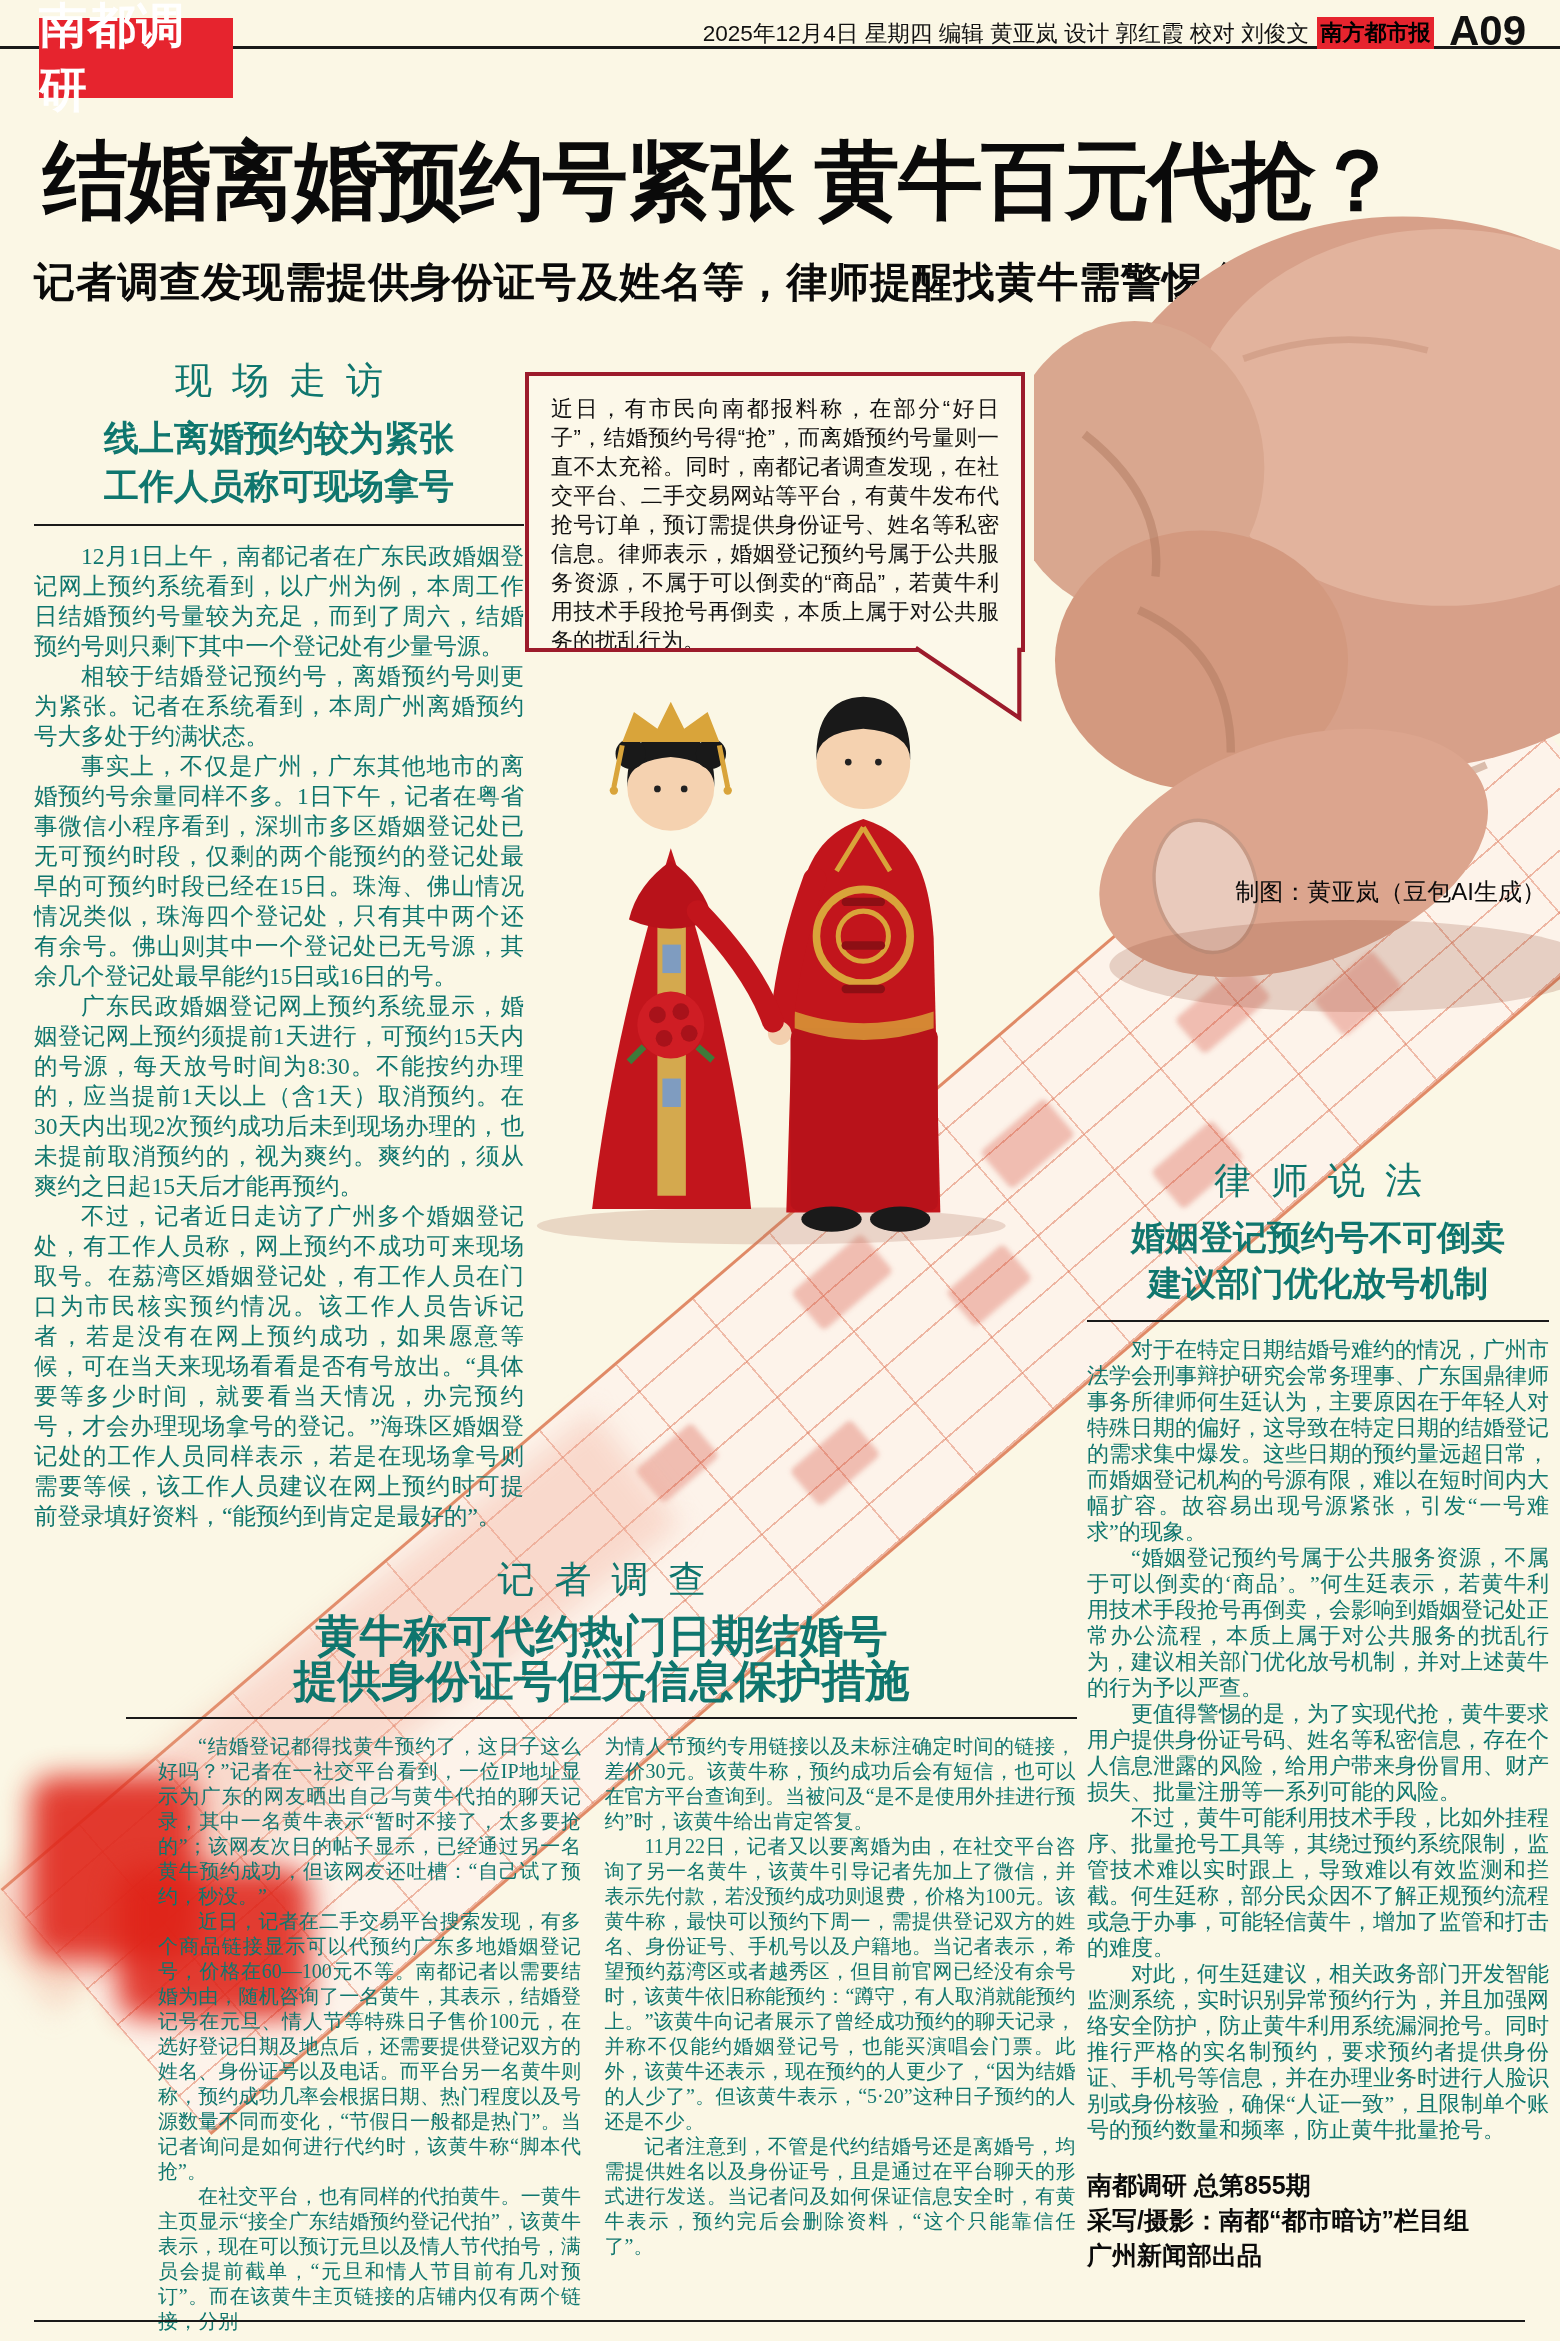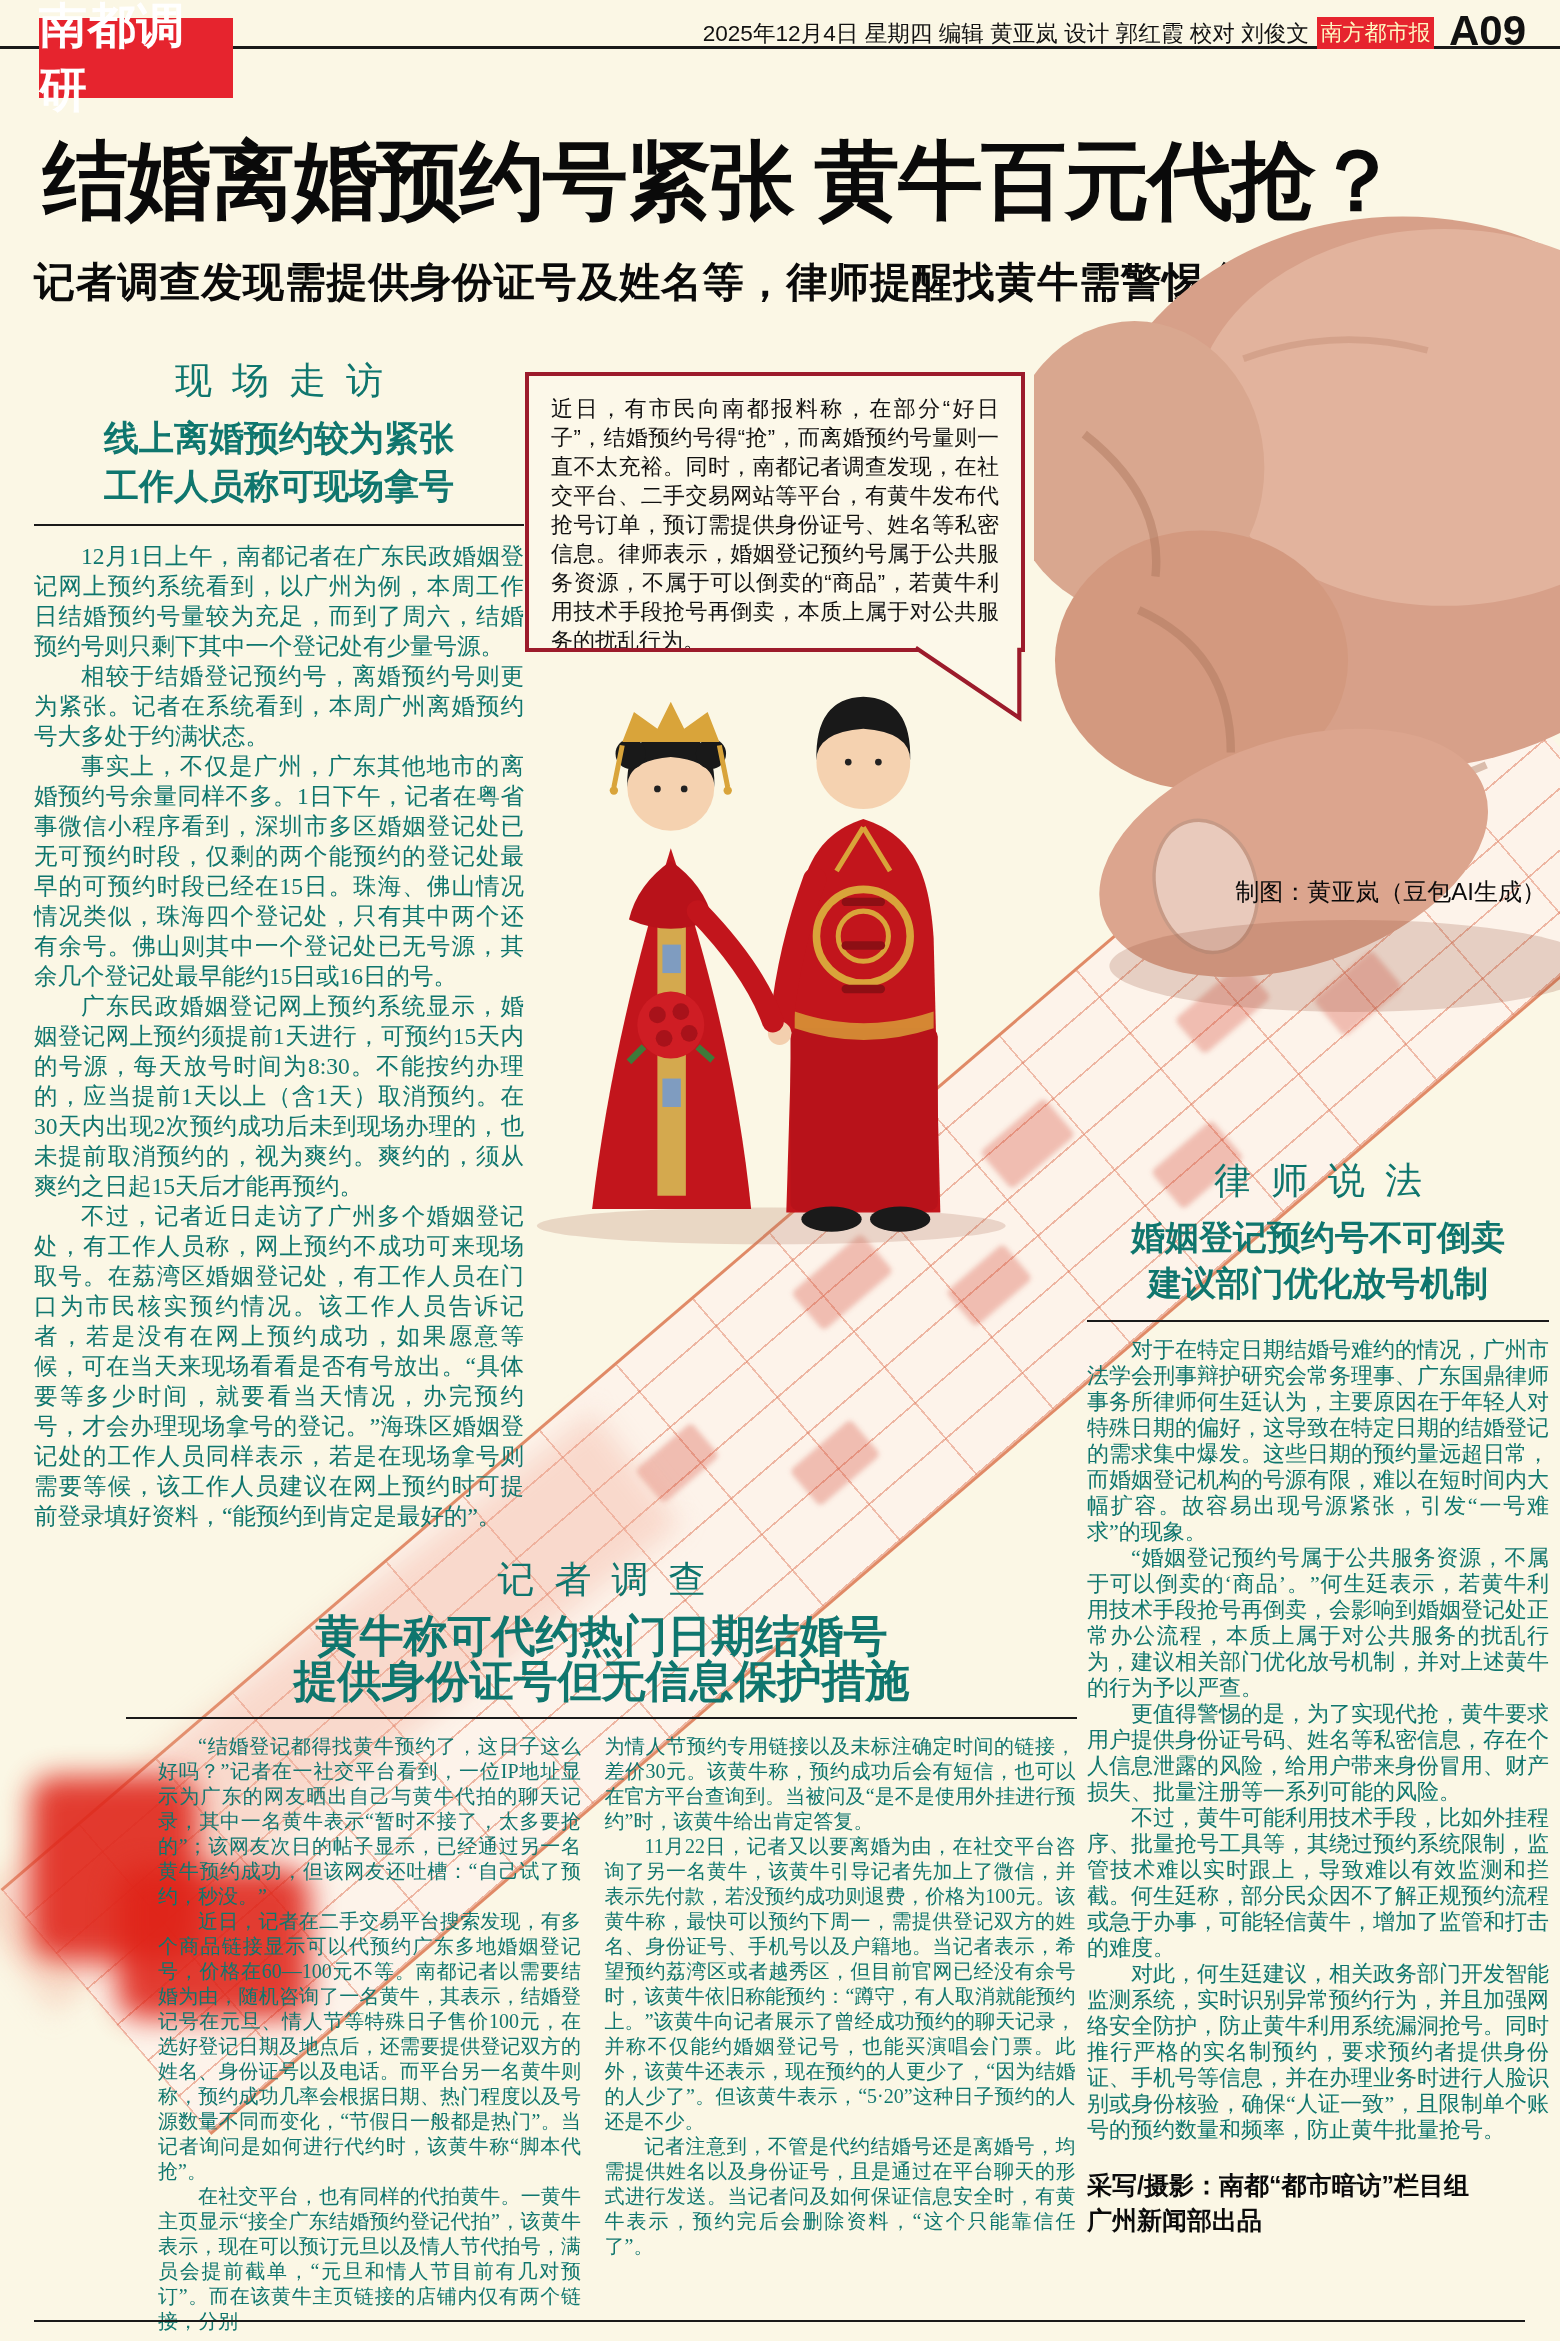--- a/index.html
+++ b/index.html
@@ -6,21 +6,21 @@
   .page{position:relative;width:1560px;height:2342px;overflow:hidden;
         background:#fbf7e5;font-family:"Liberation Sans",sans-serif;color:#111;}
 
   
   .mast-rule{position:absolute;left:0;top:46px;width:1560px;height:2.5px;background:#1a1a1a;}
   .logo-box{position:absolute;left:39px;top:18.4px;width:194px;height:80px;background:#e6242e;
             display:flex;align-items:center;justify-content:center;z-index:5;}
   .logo-box span{color:#fff;font-weight:900;font-size:48px;letter-spacing:0.8px;}
   .dateline{position:absolute;right:251px;top:18.4px;font-size:22.6px;color:#111;white-space:nowrap;}
   .paper-logo{position:absolute;right:126px;top:17px;width:117px;height:32px;background:#e6242e;
-              color:#fef9c3;font-weight:400;font-size:22px;display:flex;align-items:center;justify-content:center;}
+              color:#000000;font-weight:700;font-size:22px;display:flex;align-items:center;justify-content:center;}
   .page-num{position:absolute;right:34px;top:6.7px;font-size:42px;font-weight:900;}
 
   
   .headline{position:absolute;left:34px;top:124px;width:1499px;font-size:85px;font-weight:900;
             letter-spacing:-1.7px;white-space:nowrap;color:#0a0a0a;margin-left:9px;}
   .subheadline{position:absolute;left:34px;top:255px;width:1499px;font-size:41px;font-weight:700;
                letter-spacing:0.8px;white-space:nowrap;color:#0a0a0a;}
 
   
   .photo-el{z-index:1;}
@@ -222,20 +222,21 @@
     </div>
     <div class="sec-rule"></div>
     <div class="body-serif">
       <p>对于在特定日期结婚号难约的情况，广州市法学会刑事辩护研究会常务理事、广东国鼎律师事务所律师何生廷认为，主要原因在于年轻人对特殊日期的偏好，这导致在特定日期的结婚登记的需求集中爆发。这些日期的预约量远超日常，而婚姻登记机构的号源有限，难以在短时间内大幅扩容。故容易出现号源紧张，引发“一号难求”的现象。</p>
       <p>“婚姻登记预约号属于公共服务资源，不属于可以倒卖的‘商品’。”何生廷表示，若黄牛利用技术手段抢号再倒卖，会影响到婚姻登记处正常办公流程，本质上属于对公共服务的扰乱行为，建议相关部门优化放号机制，并对上述黄牛的行为予以严查。</p>
       <p>更值得警惕的是，为了实现代抢，黄牛要求用户提供身份证号码、姓名等私密信息，存在个人信息泄露的风险，给用户带来身份冒用、财产损失、批量注册等一系列可能的风险。</p>
       <p>不过，黄牛可能利用技术手段，比如外挂程序、批量抢号工具等，其绕过预约系统限制，监管技术难以实时跟上，导致难以有效监测和拦截。何生廷称，部分民众因不了解正规预约流程或急于办事，可能轻信黄牛，增加了监管和打击的难度。</p>
       <p>对此，何生廷建议，相关政务部门开发智能监测系统，实时识别异常预约行为，并且加强网络安全防护，防止黄牛利用系统漏洞抢号。同时推行严格的实名制预约，要求预约者提供身份证、手机号等信息，并在办理业务时进行人脸识别或身份核验，确保“人证一致”，且限制单个账号的预约数量和频率，防止黄牛批量抢号。</p>
     </div>
     <div class="credits">
+      <div>南都调研 总第855期</div>
       <div>采写/摄影：南都“都市暗访”栏目组</div>
       <div>广州新闻部出品</div>
     </div>
   </div>
 
   <div class="bottom-rule"></div>
 
 </div>
 
 

